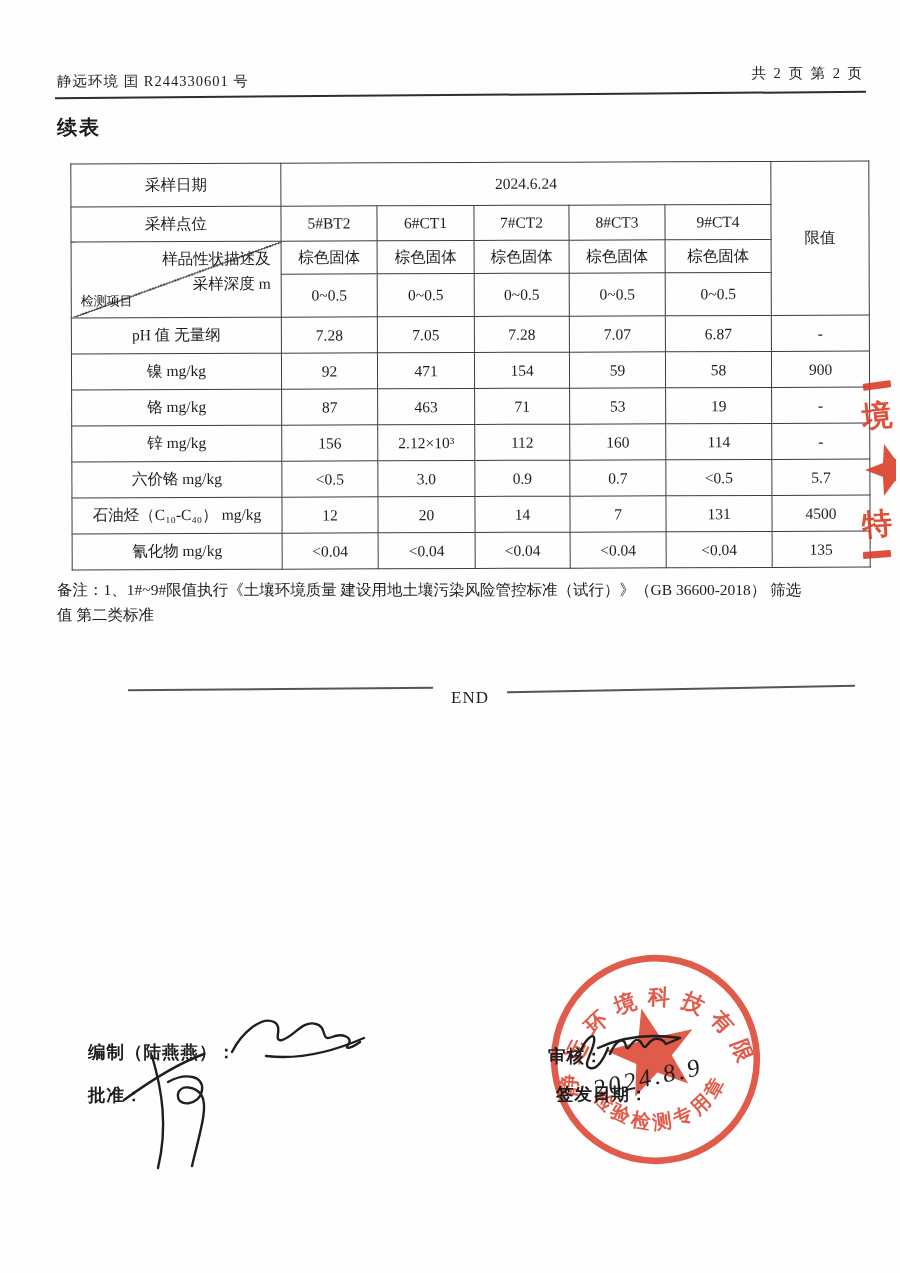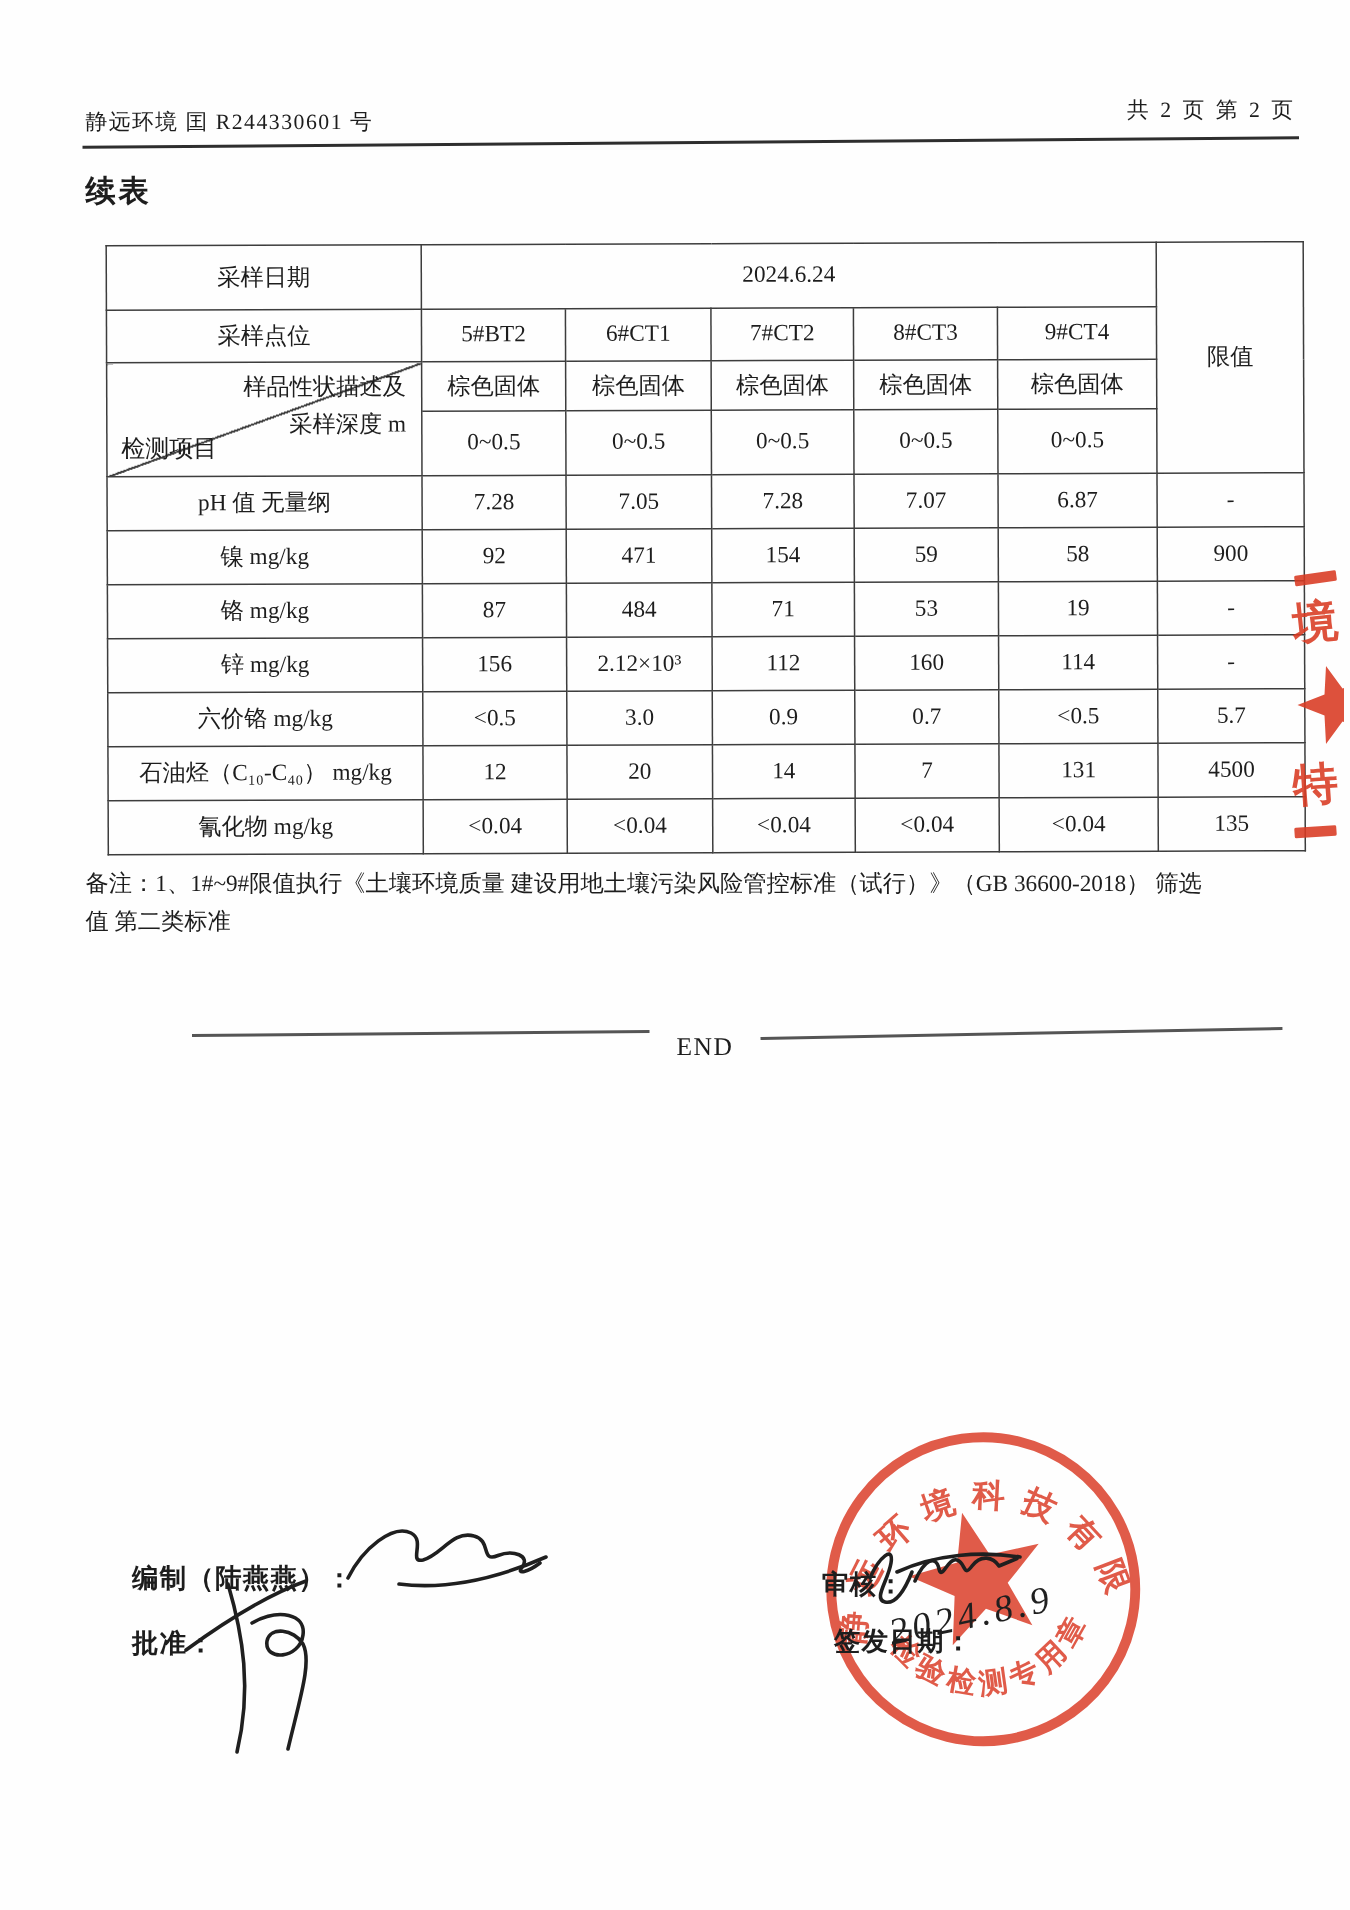--- a/index.html
+++ b/index.html
@@ -16,21 +16,21 @@
   
   .tbl-wrap{position:absolute;left:71px;top:162px;transform:rotate(-0.2deg);}
   table{border-collapse:collapse;table-layout:fixed;width:798px;}
   td{border:1px solid #3d3d3d;text-align:center;vertical-align:middle;font-size:15.5px;padding:0 2px;}
   tr.r1{height:43px}tr.r2{height:35px}tr.r3{height:33px}tr.r4{height:43px}tr.dr{height:36px}
   td.diag{
     position:relative;padding:0;
     background-image:linear-gradient(to bottom right,transparent 49.5%,#3d3d3d 49.5%,#3d3d3d 50.5%,transparent 50.5%);
   }
   .diag-top{position:absolute;top:5px;right:10px;text-align:right;line-height:1.6;font-size:15.5px;}
-  .diag-bottom{position:absolute;left:9px;bottom:7px;font-size:16px;}
+  .diag-bottom{position:absolute;left:9px;bottom:7px;font-size:13px;}
   
   .notes{position:absolute;left:57px;top:577px;width:812px;font-size:15.5px;line-height:1.62;}
   .notes .l3{padding-left:62px;}
   
   .end-row{position:absolute;left:128px;top:688px;width:727px;display:flex;align-items:flex-start;}
   .end-line-l{width:305px;border-top:2px solid #555;transform:rotate(-0.5deg);}
   .end-line-r{flex:1;border-top:2px solid #555;transform:rotate(-1.1deg);}
   .end-text{margin:0 18px;font-size:17px;letter-spacing:1px;}
   
   .sig-label{position:absolute;font-size:17.5px;font-weight:bold;letter-spacing:1px;z-index:3;}
@@ -132,21 +132,21 @@
         <td>92</td>
         <td>471</td>
         <td>154</td>
         <td>59</td>
         <td>58</td>
         <td>900</td>
       </tr>
       <tr class="dr">
         <td>铬  mg/kg</td>
         <td>87</td>
-        <td>484</td>
+        <td>463</td>
         <td>71</td>
         <td>53</td>
         <td>19</td>
         <td>-</td>
       </tr>
       <tr class="dr">
         <td>锌  mg/kg</td>
         <td>156</td>
         <td>2.12×10³</td>
         <td>112</td>

